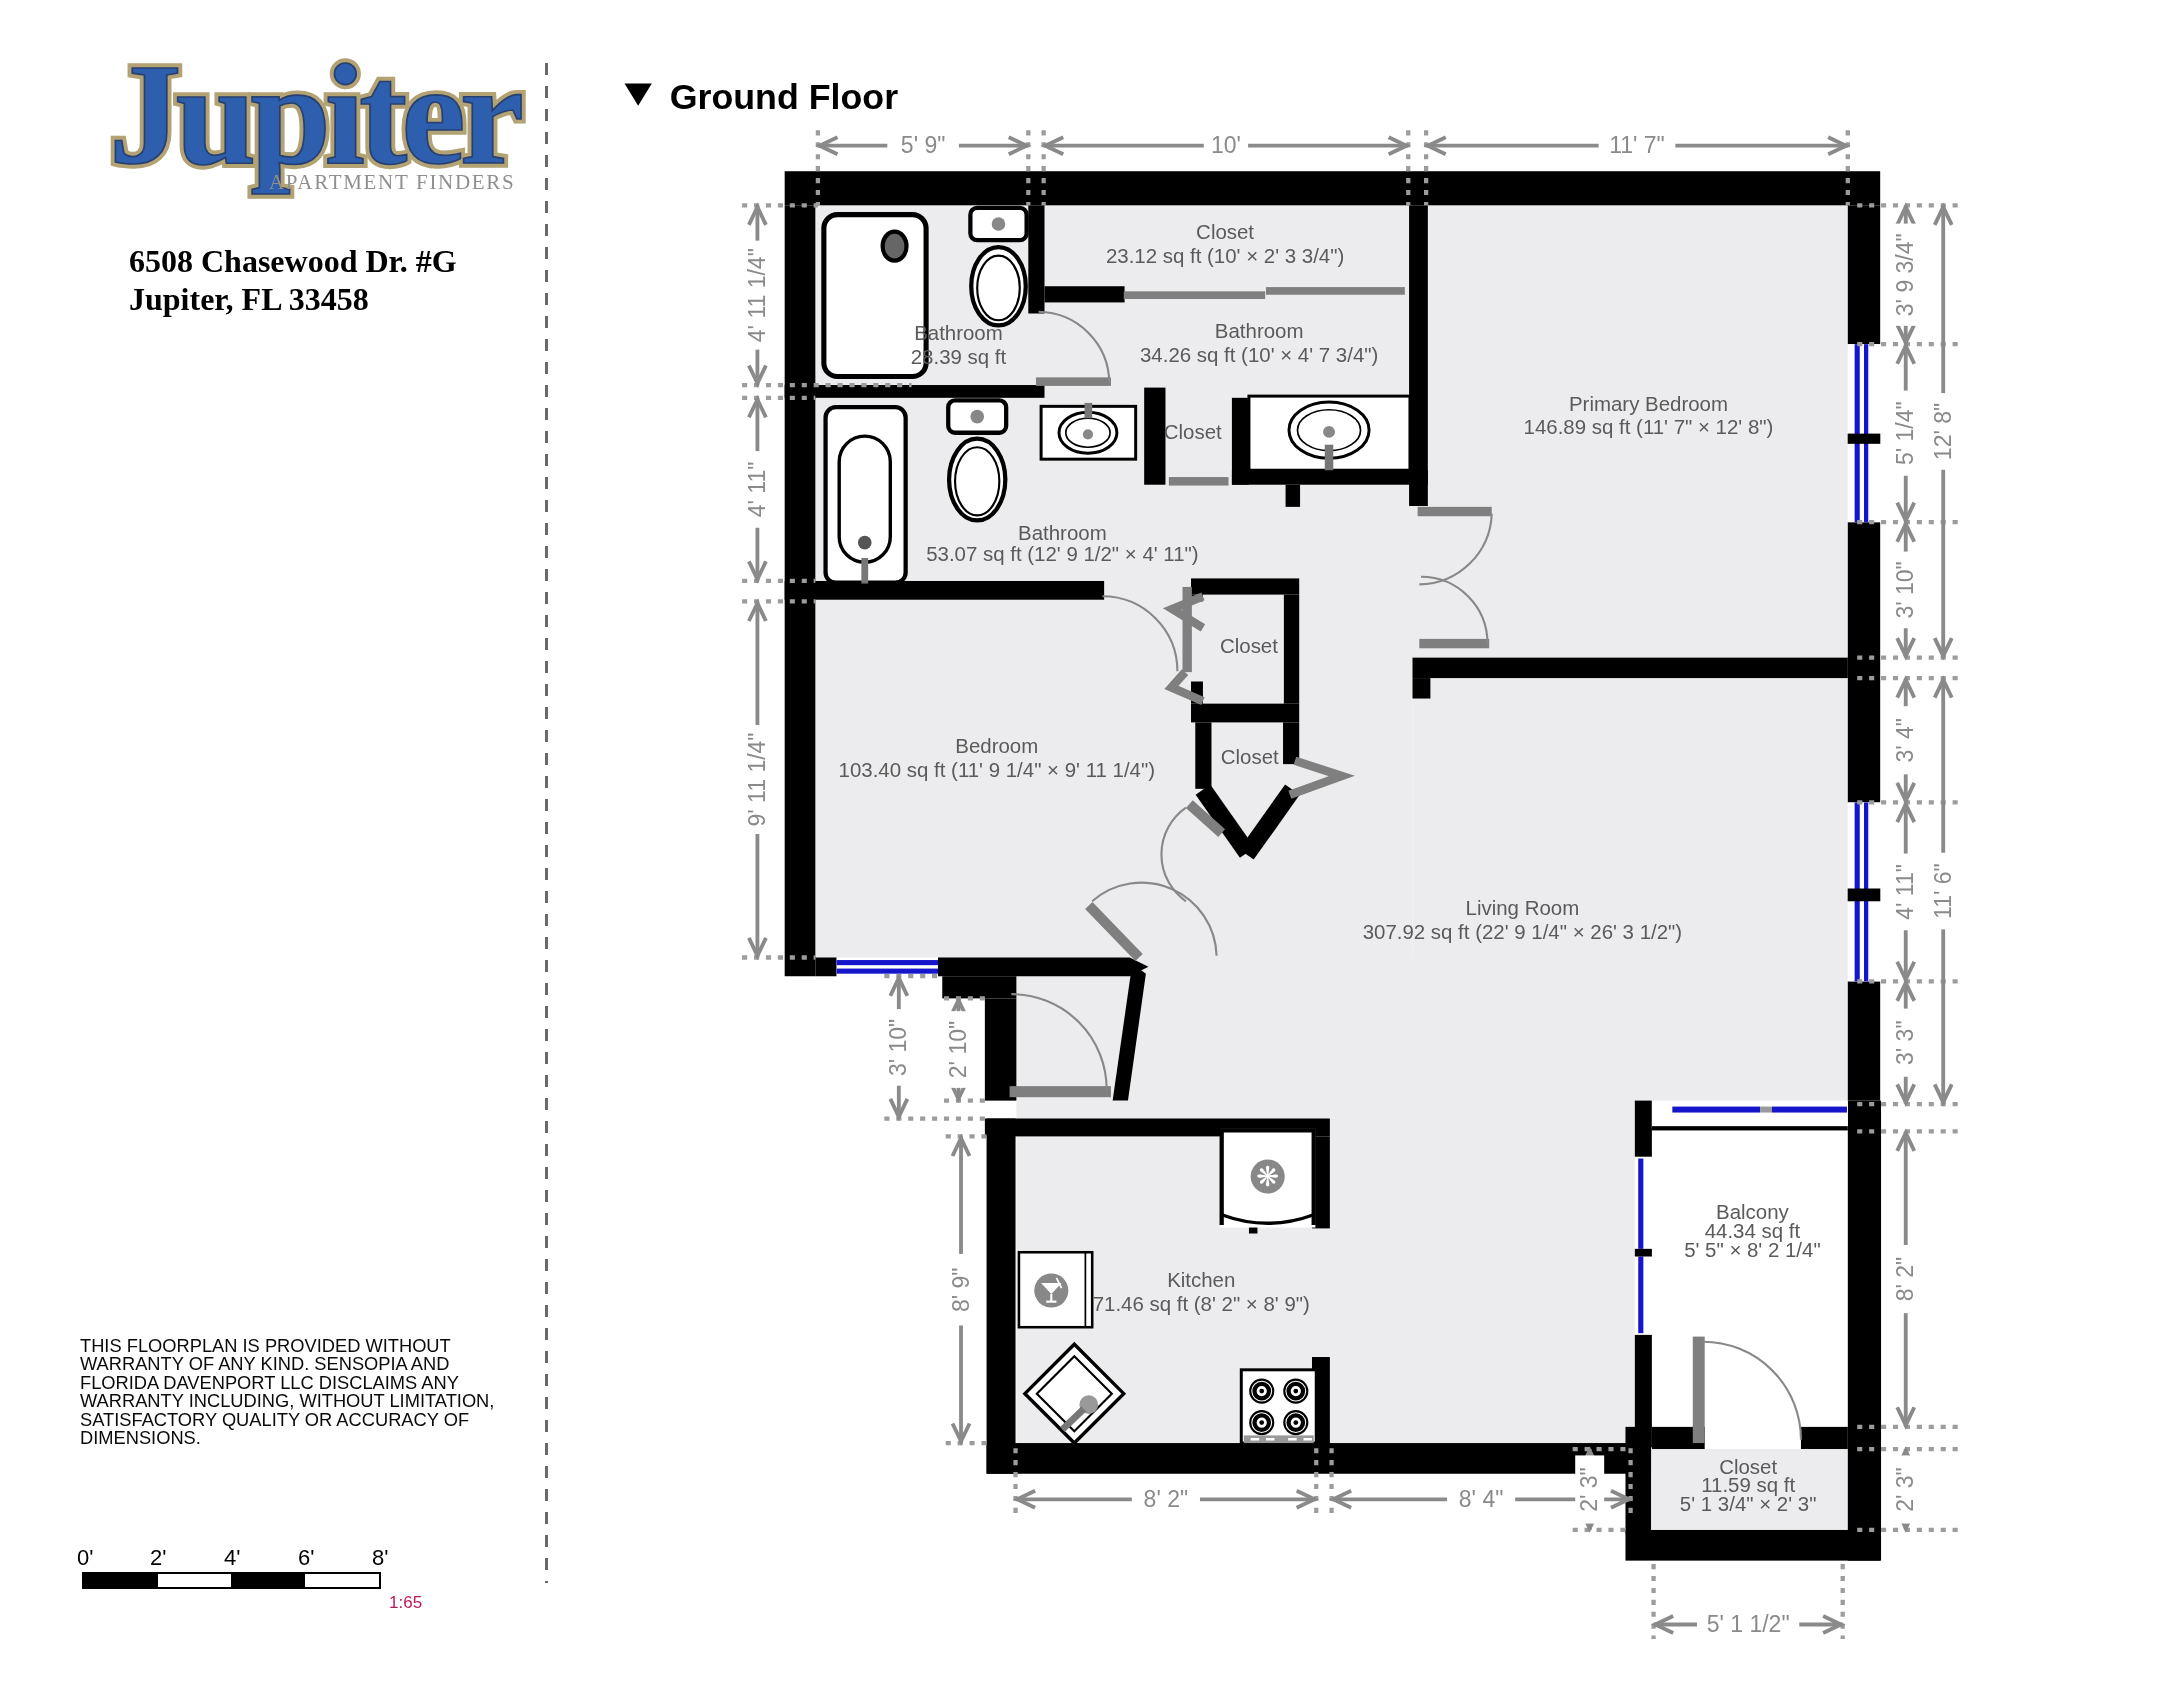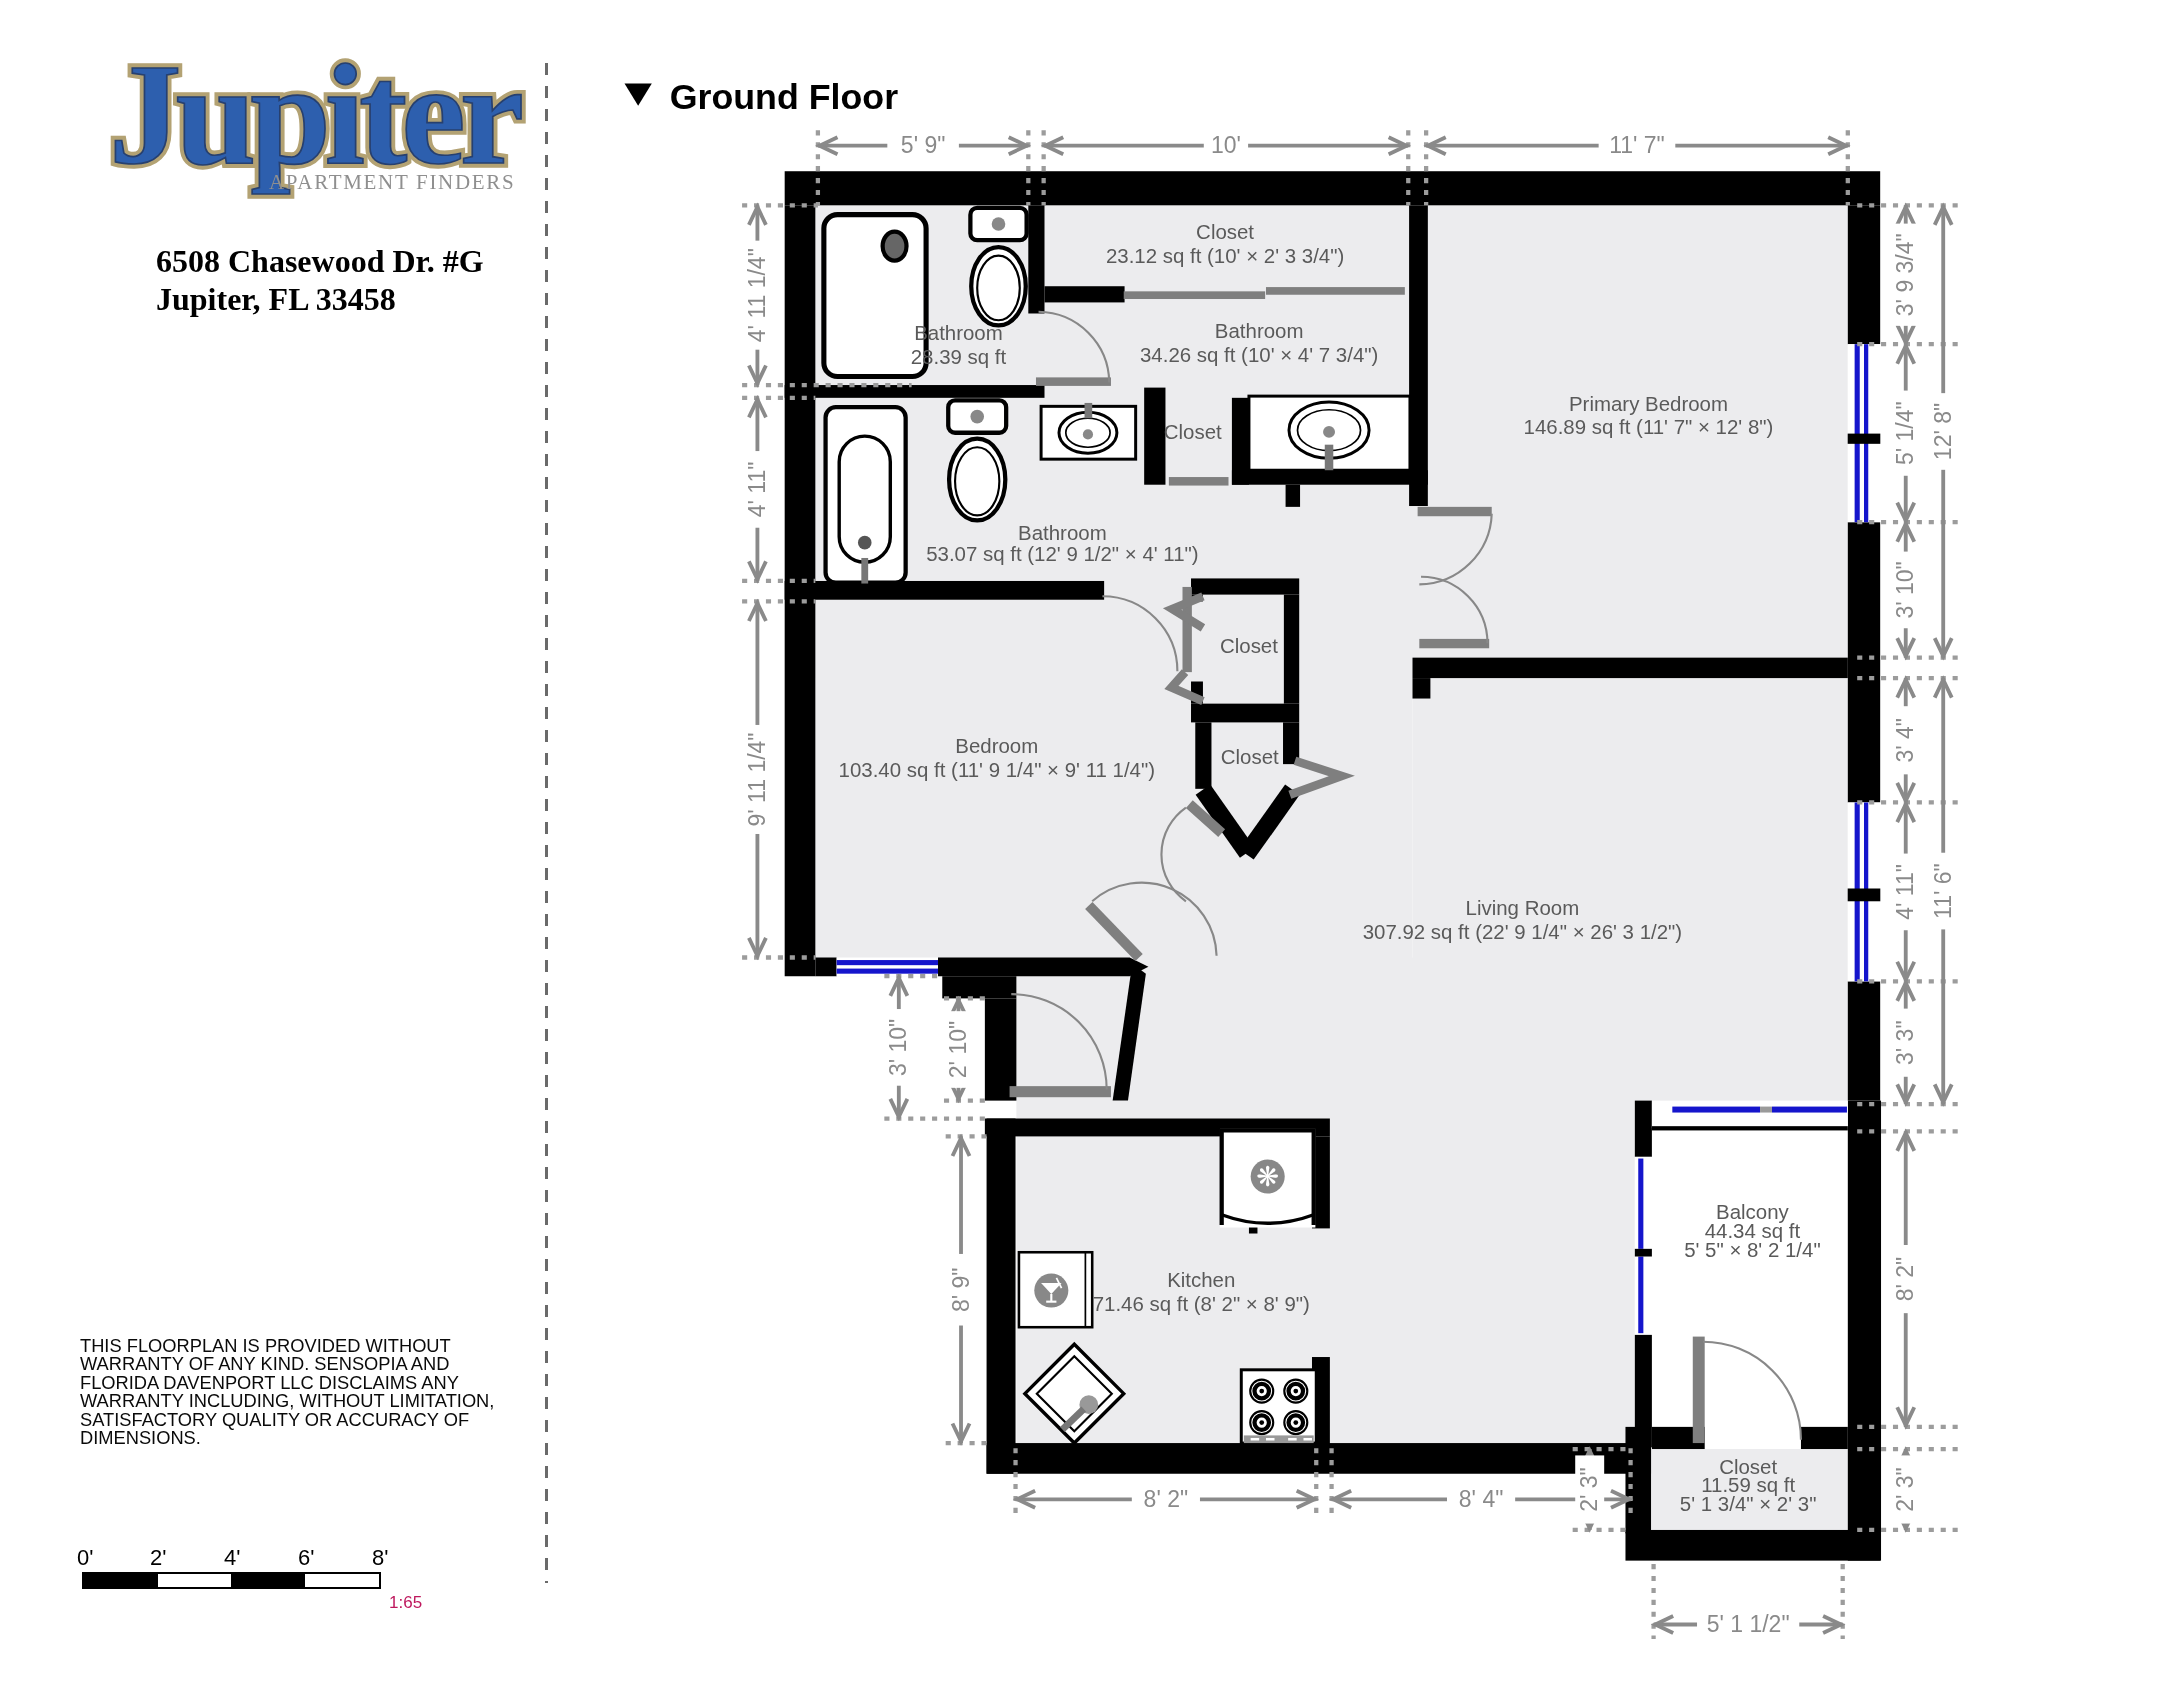--- a/index.html
+++ b/index.html
@@ -2,21 +2,21 @@
 <html style="font-size:13.6px"><head><meta charset="utf-8">
 <style>
 html,body{margin:0;padding:0;background:#fff;width:2181px;height:1685px;overflow:hidden;}
 #page{position:relative;width:1794px;height:1685px;font-family:"Liberation Sans",sans-serif;}
 #plan{position:absolute;left:0;top:0;}
 .logo{position:absolute;left:109px;top:31px;width:400px;height:170px;font-family:"Liberation Serif",serif;}
 .logo .back,.logo .front{position:absolute;left:0;top:0;font-size:145px;font-weight:bold;letter-spacing:-6px;white-space:nowrap;}
 .logo .back{-webkit-text-stroke:9.4px #b3a273;color:#b3a273;}
 .logo .front{color:#2d5fae;-webkit-text-stroke:1.7px #27406f;}
 .af{position:absolute;left:257px;top:170px;font-family:"Liberation Serif",serif;font-size:21px;color:#8f8f8f;letter-spacing:1.7px;white-space:nowrap;margin-left:12px;}
-.addr{position:absolute;left:129px;top:242px;font-family:"Liberation Serif",serif;font-size:32px;font-weight:bold;color:#000;line-height:38px;white-space:nowrap;margin-left:27px;}
+.addr{position:absolute;left:129px;top:242px;font-family:"Liberation Serif",serif;font-size:32px;font-weight:bold;color:#000;line-height:38px;white-space:nowrap;}
 .disc{position:absolute;left:80px;top:1337px;width:443px;font-size:18.3px;line-height:18.4px;color:#0a0a0a;}
 .sep{position:absolute;left:545px;top:63px;width:2.6px;height:1520px;background:repeating-linear-gradient(#6a6a6a 0 12px,transparent 12px 23px);}
 .sbwrap{position:absolute;left:82px;top:1545px;}
 .sbticks{position:relative;height:25.6px;font-size:22px;color:#000;}
 .sbticks span{position:absolute;transform:translateX(-30%);}
 .sbar{position:relative;margin-top:1.7px;width:295px;height:12.8px;border:2.1px solid #000;background:#fff;}
 .sbar i{position:absolute;top:0;bottom:0;background:#000;}
 .sb165{position:absolute;left:307px;top:48px;font-size:17px;color:#be185d;}
 </style></head>
 <body>

